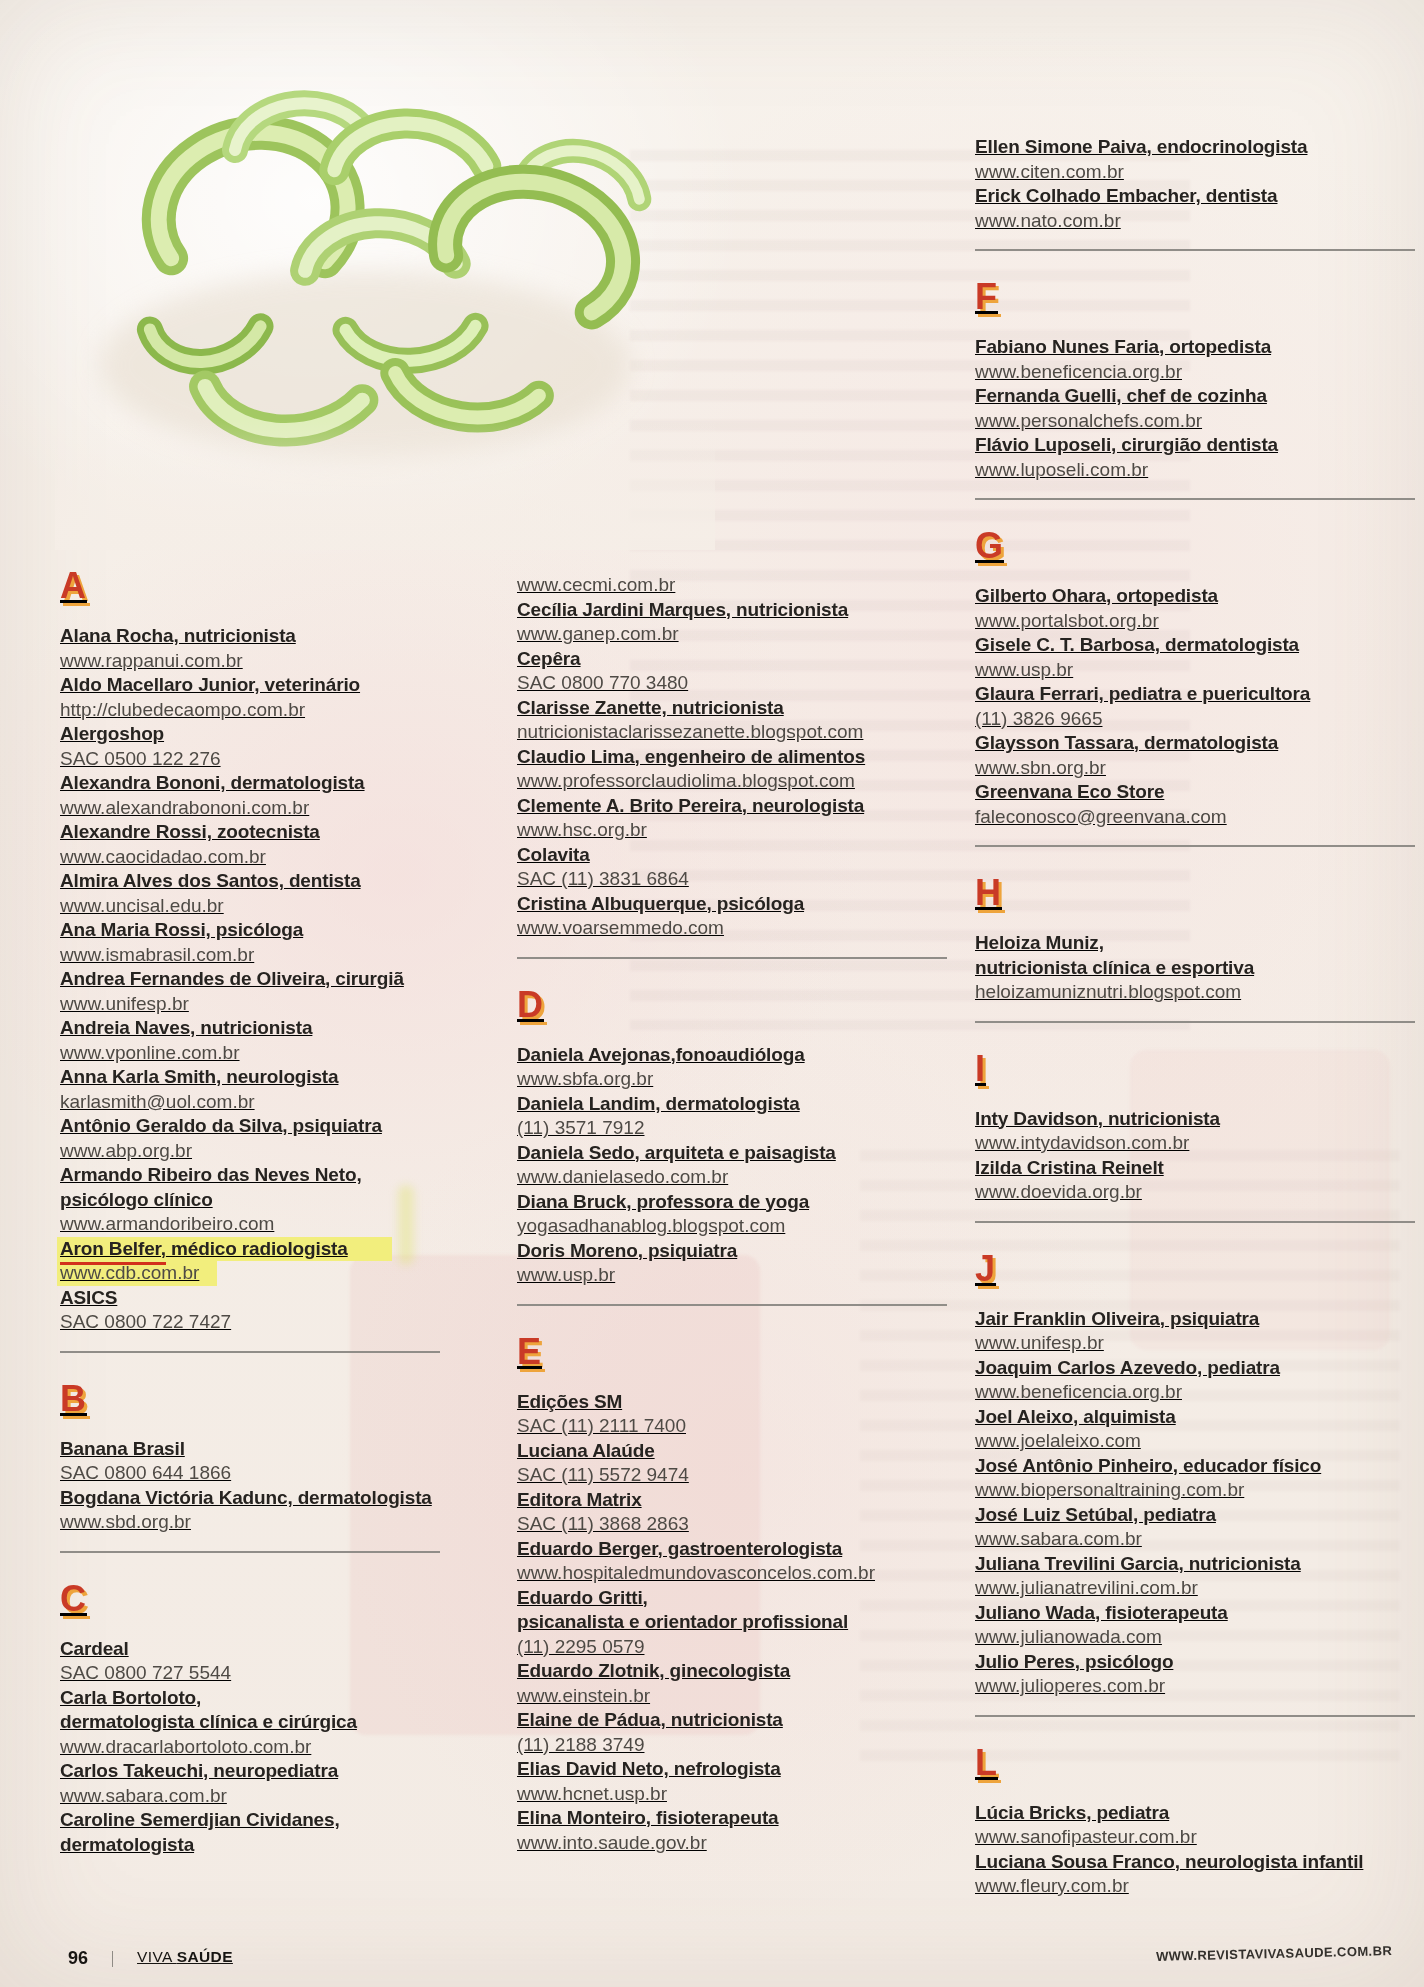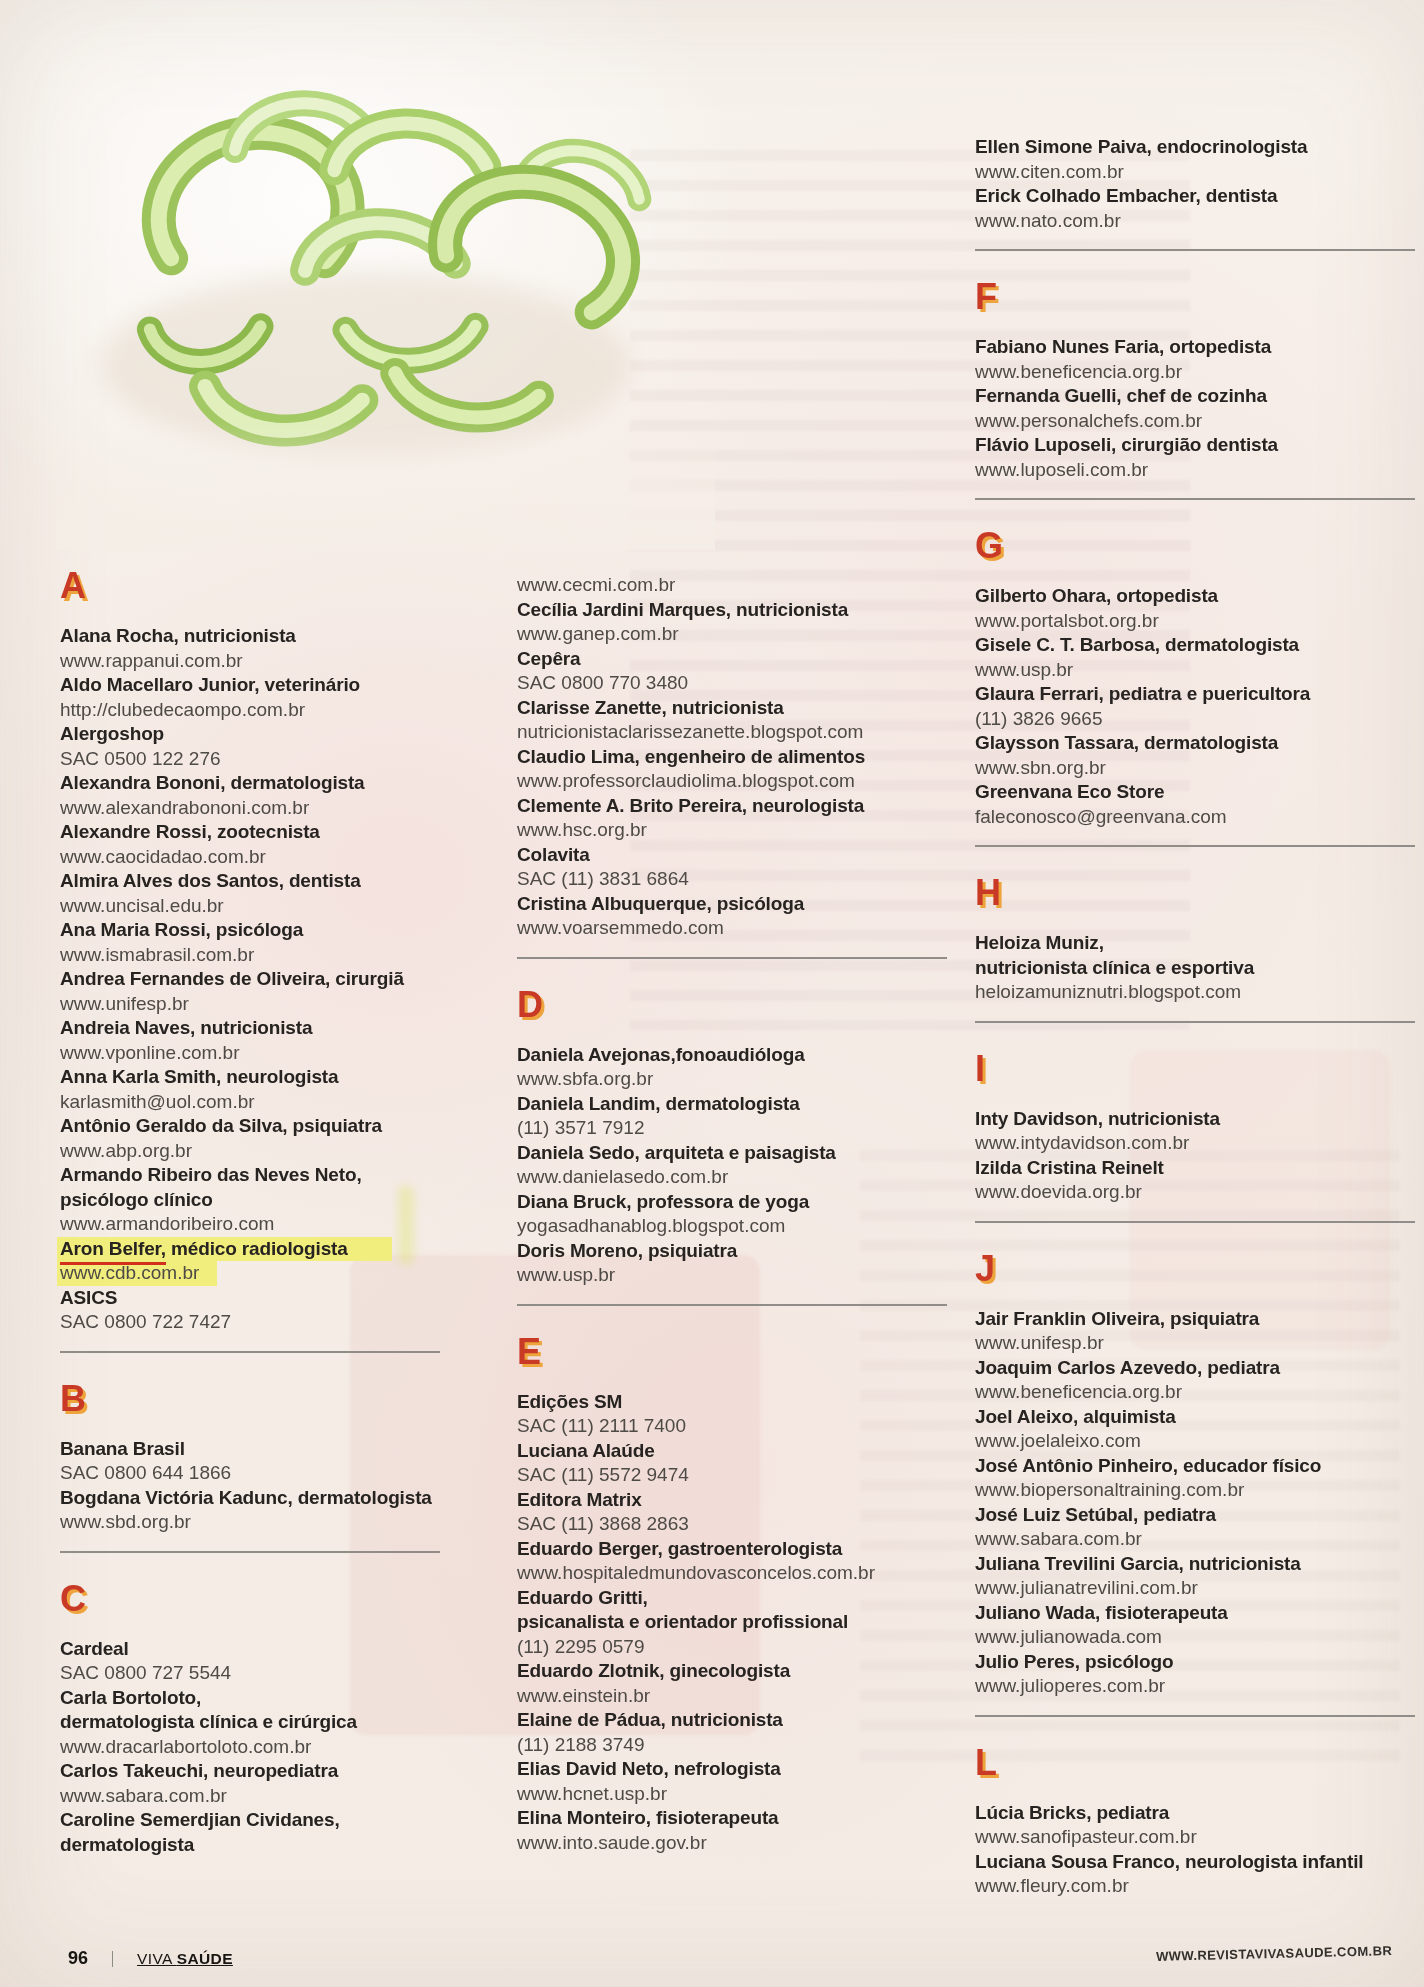--- a/index.html
+++ b/index.html
@@ -25,21 +25,21 @@
   .ghost{position:absolute;pointer-events:none;filter:blur(1.6px);}
   .ghost-lines{
     background:repeating-linear-gradient(180deg,
       rgba(160,132,130,.085) 0 11px, rgba(160,132,130,0) 11px 30px);
     opacity:.85;
   }
   .ghost-box{background:rgba(233,166,166,.16);border-radius:16px;}
   .ghost-smudge{background:rgba(222,226,96,.35);border-radius:8px;filter:blur(4px);}
 
   
-  .col{position:absolute;}
+  .col{position:absolute;text-decoration:underline;}
   .col1{left:60px;top:568px;width:380px;}
   .col2{left:517px;top:573px;width:430px;}
   .col3{left:975px;top:135px;width:440px;}
 
   .sec .divider{border-top:2px solid #908d88;margin-top:16px;width:100%;}
   .sec .letter{
     font-size:36px;line-height:36px;font-weight:900;color:var(--accent,#c93a26);
     letter-spacing:1px;margin:28px 0 20px;
     text-shadow:3px 3px 0 var(--accent-shadow,#eea43c);
   }
@@ -48,21 +48,21 @@
   .line{font-size:19px;line-height:24.5px;white-space:nowrap;color:#262320;}
   .line.bold{font-weight:700;letter-spacing:-0.15px;}
   .line.plain{font-weight:400;color:#4e4a45;}
   .line.hl{width:max-content;background:var(--highlight,#f2ee7d);}
   .line.hl.bold{padding:0 44px 0 3px;margin-left:-3px;}
   .line.hl.plain{padding:0 18px 0 3px;margin-left:-3px;}
   .uline{border-bottom:3px solid var(--underline,#d2301c);padding-bottom:3px;}
 
   
   .footer{position:absolute;left:0;right:0;bottom:0;height:60px;}
-  .f-left{position:absolute;left:68px;bottom:18px;display:flex;align-items:center;gap:24px;color:#171512;}
+  .f-left{position:absolute;left:68px;bottom:18px;display:flex;align-items:flex-start;gap:24px;color:#171512;}
   .f-num{font-size:18px;font-weight:700;}
   .f-bar{width:1px;height:16px;background:#8f8b85;align-self:center;}
   .f-mag{font-size:15.5px;letter-spacing:.4px;font-weight:400;text-decoration:underline;}
   .f-mag b{font-weight:700;}
   .f-right{position:absolute;right:32px;bottom:26px;font-size:13px;font-weight:700;
     letter-spacing:.4px;color:#33302c;transform:rotate(-1.4deg);}
 </style>
 </head>
 <body>
 

